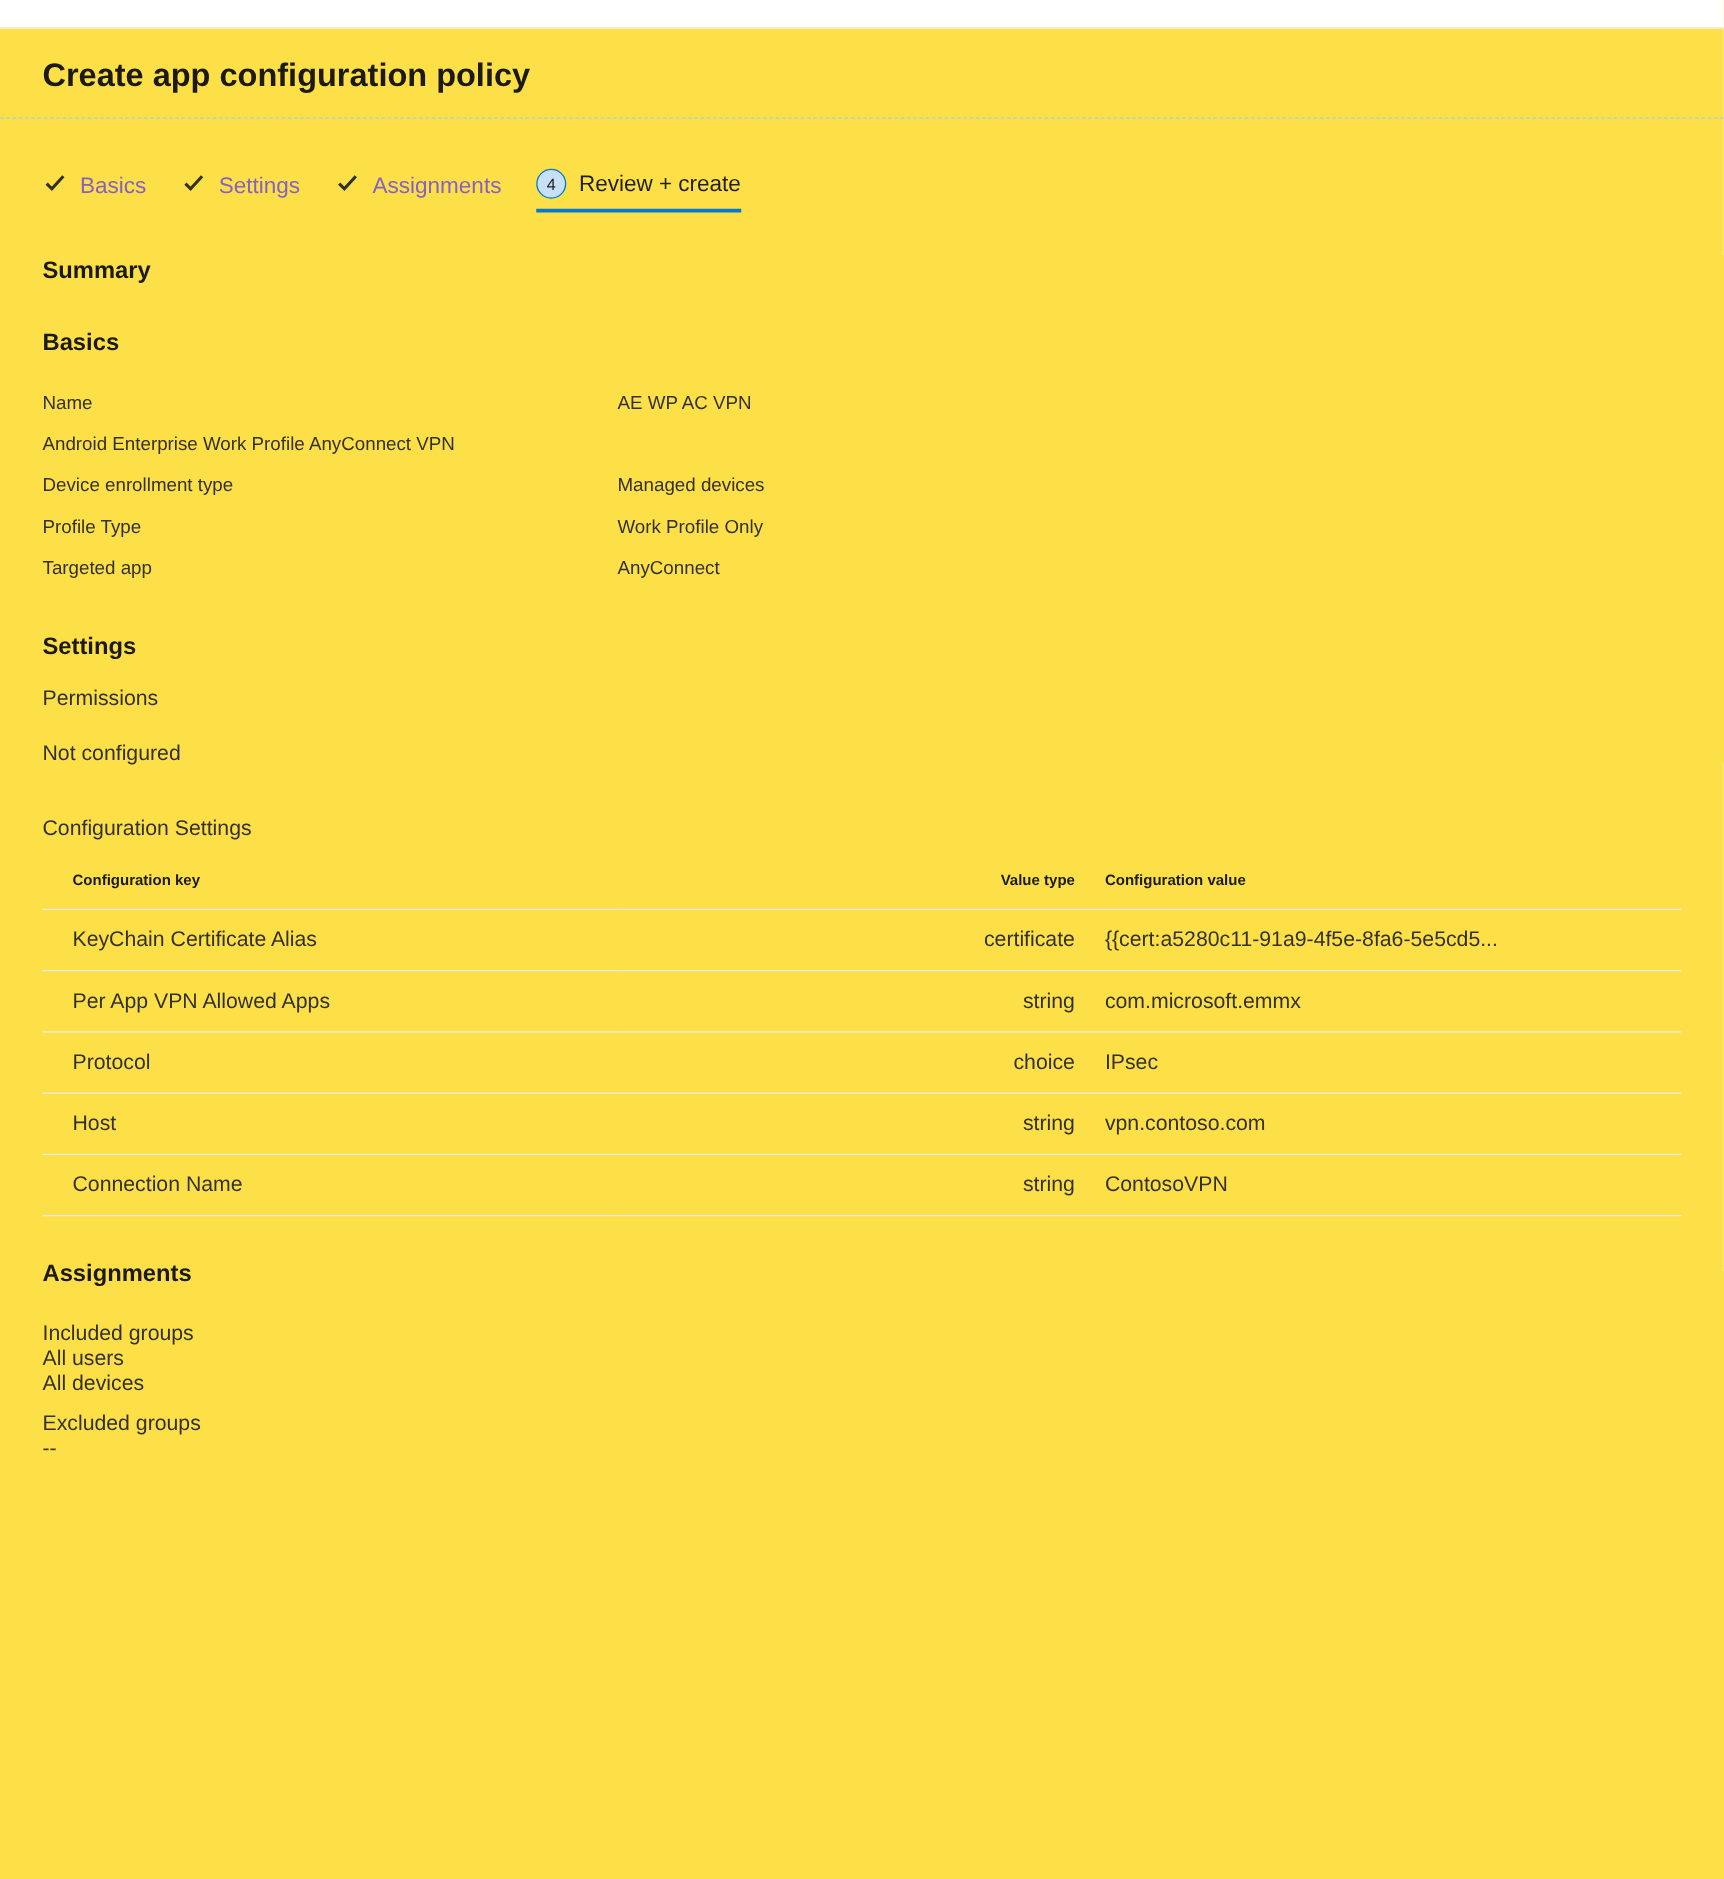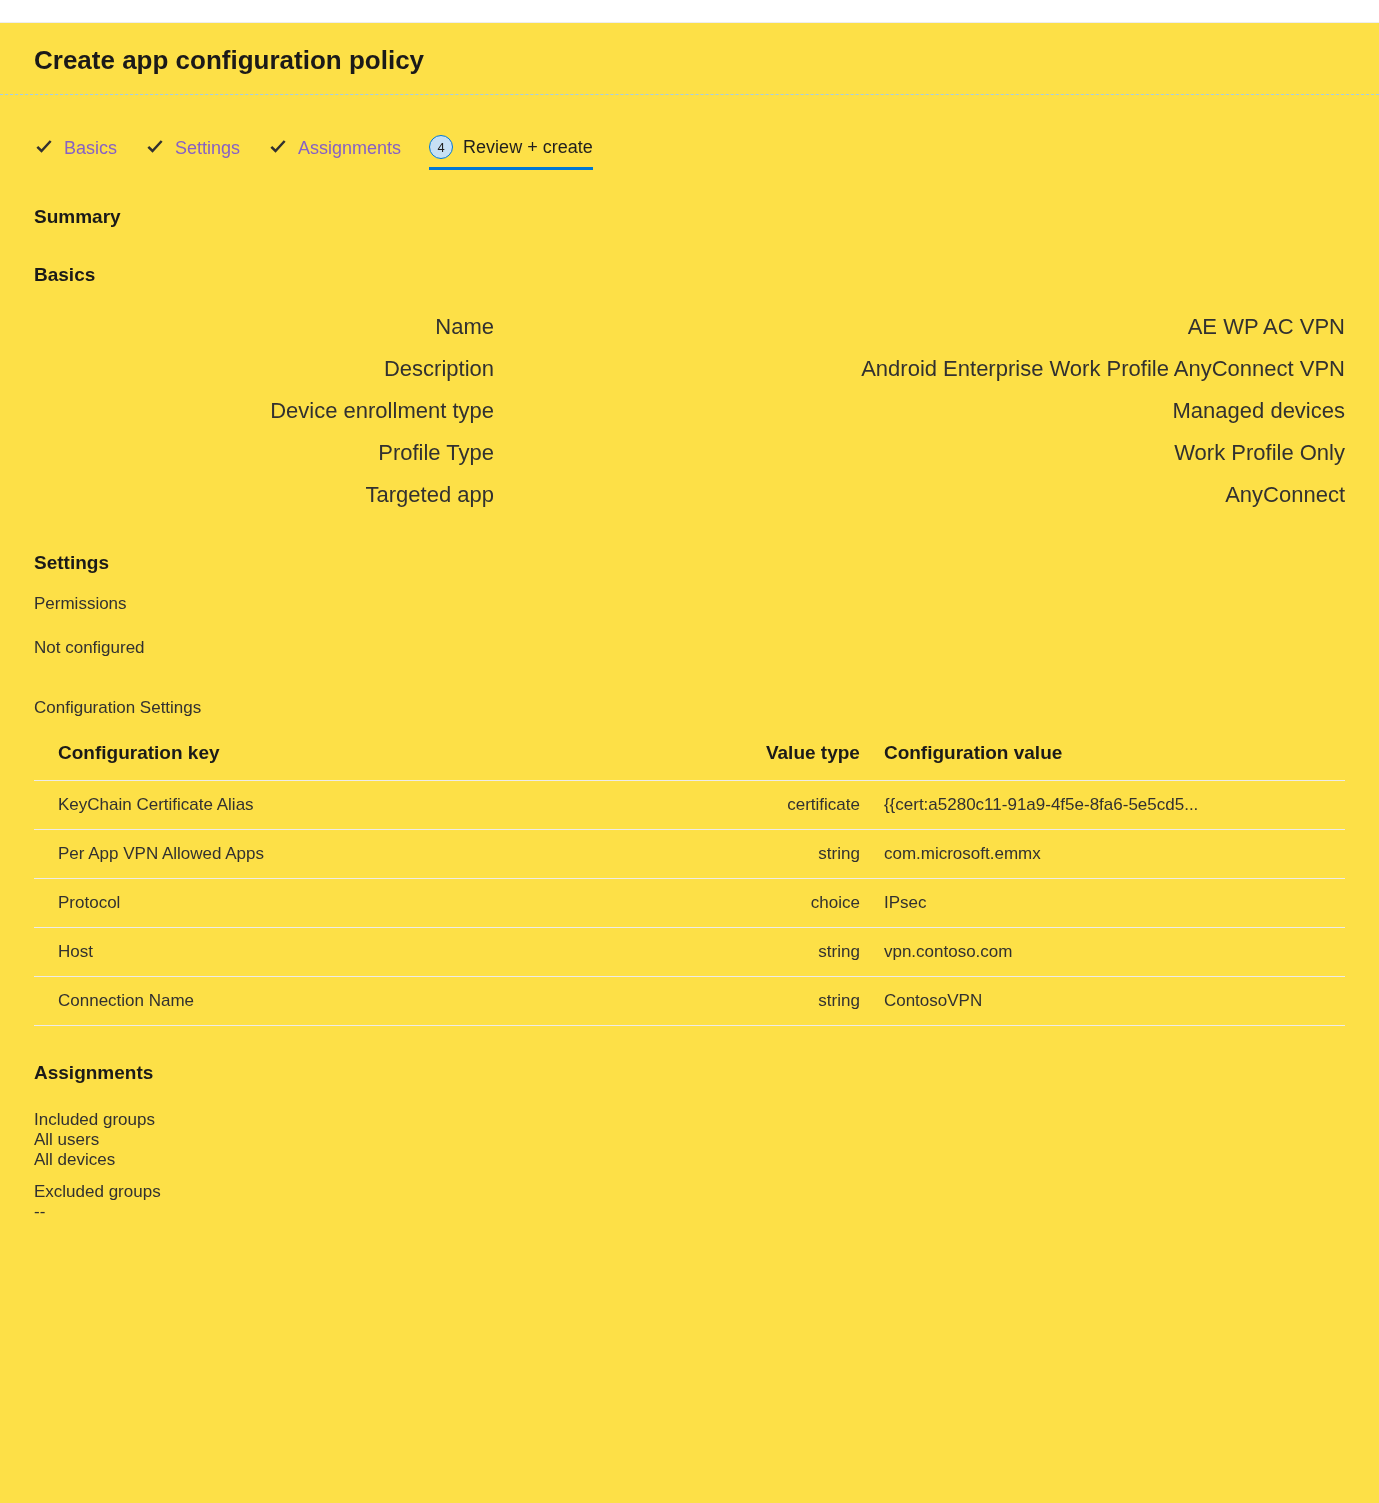--- a/index.html
+++ b/index.html
@@ -85,22 +85,21 @@
     }
     .summary-heading {
       font-size: 19px;
       font-weight: 600;
       color: #1b1a19;
       margin-top: 28px;
     }
     .field-row {
       display: flex;
       padding: 8px 0;
-      font-size: 22px;
-      text-align: right;
+      font-size: 15px;
     }
     .field-label {
       width: 460px;
       color: #323130;
     }
     .field-value {
       color: #323130;
       flex: 1;
     }
     .sub-heading {
@@ -120,21 +119,21 @@
       margin-top: 40px;
       margin-bottom: 12px;
     }
     .config-table {
       width: 100%;
       border-collapse: collapse;
       margin-top: 8px;
     }
     .config-table thead th {
       text-align: left;
-      font-size: 19px;
+      font-size: 12px;
       font-weight: 600;
       padding: 12px 0 16px 24px;
       color: #1b1a19;
       border-bottom: 1px solid #edebe9;
     }
     .config-table tbody td {
       font-size: 17px;
       padding: 14px 0 14px 24px;
       border-bottom: 1px solid #edebe9;
       color: #323130;
@@ -212,21 +211,20 @@
 
     <div class="summary-heading">Summary</div>
 
     <div class="section">
       <div class="section-heading">Basics</div>
       <div class="field-row">
         <div class="field-label">Name</div>
         <div class="field-value">AE WP AC VPN</div>
       </div>
       <div class="field-row">
-        <div class="field-label">Description</div>
         <div class="field-value">Android Enterprise Work Profile AnyConnect VPN</div>
       </div>
       <div class="field-row">
         <div class="field-label">Device enrollment type</div>
         <div class="field-value">Managed devices</div>
       </div>
       <div class="field-row">
         <div class="field-label">Profile Type</div>
         <div class="field-value">Work Profile Only</div>
       </div>

